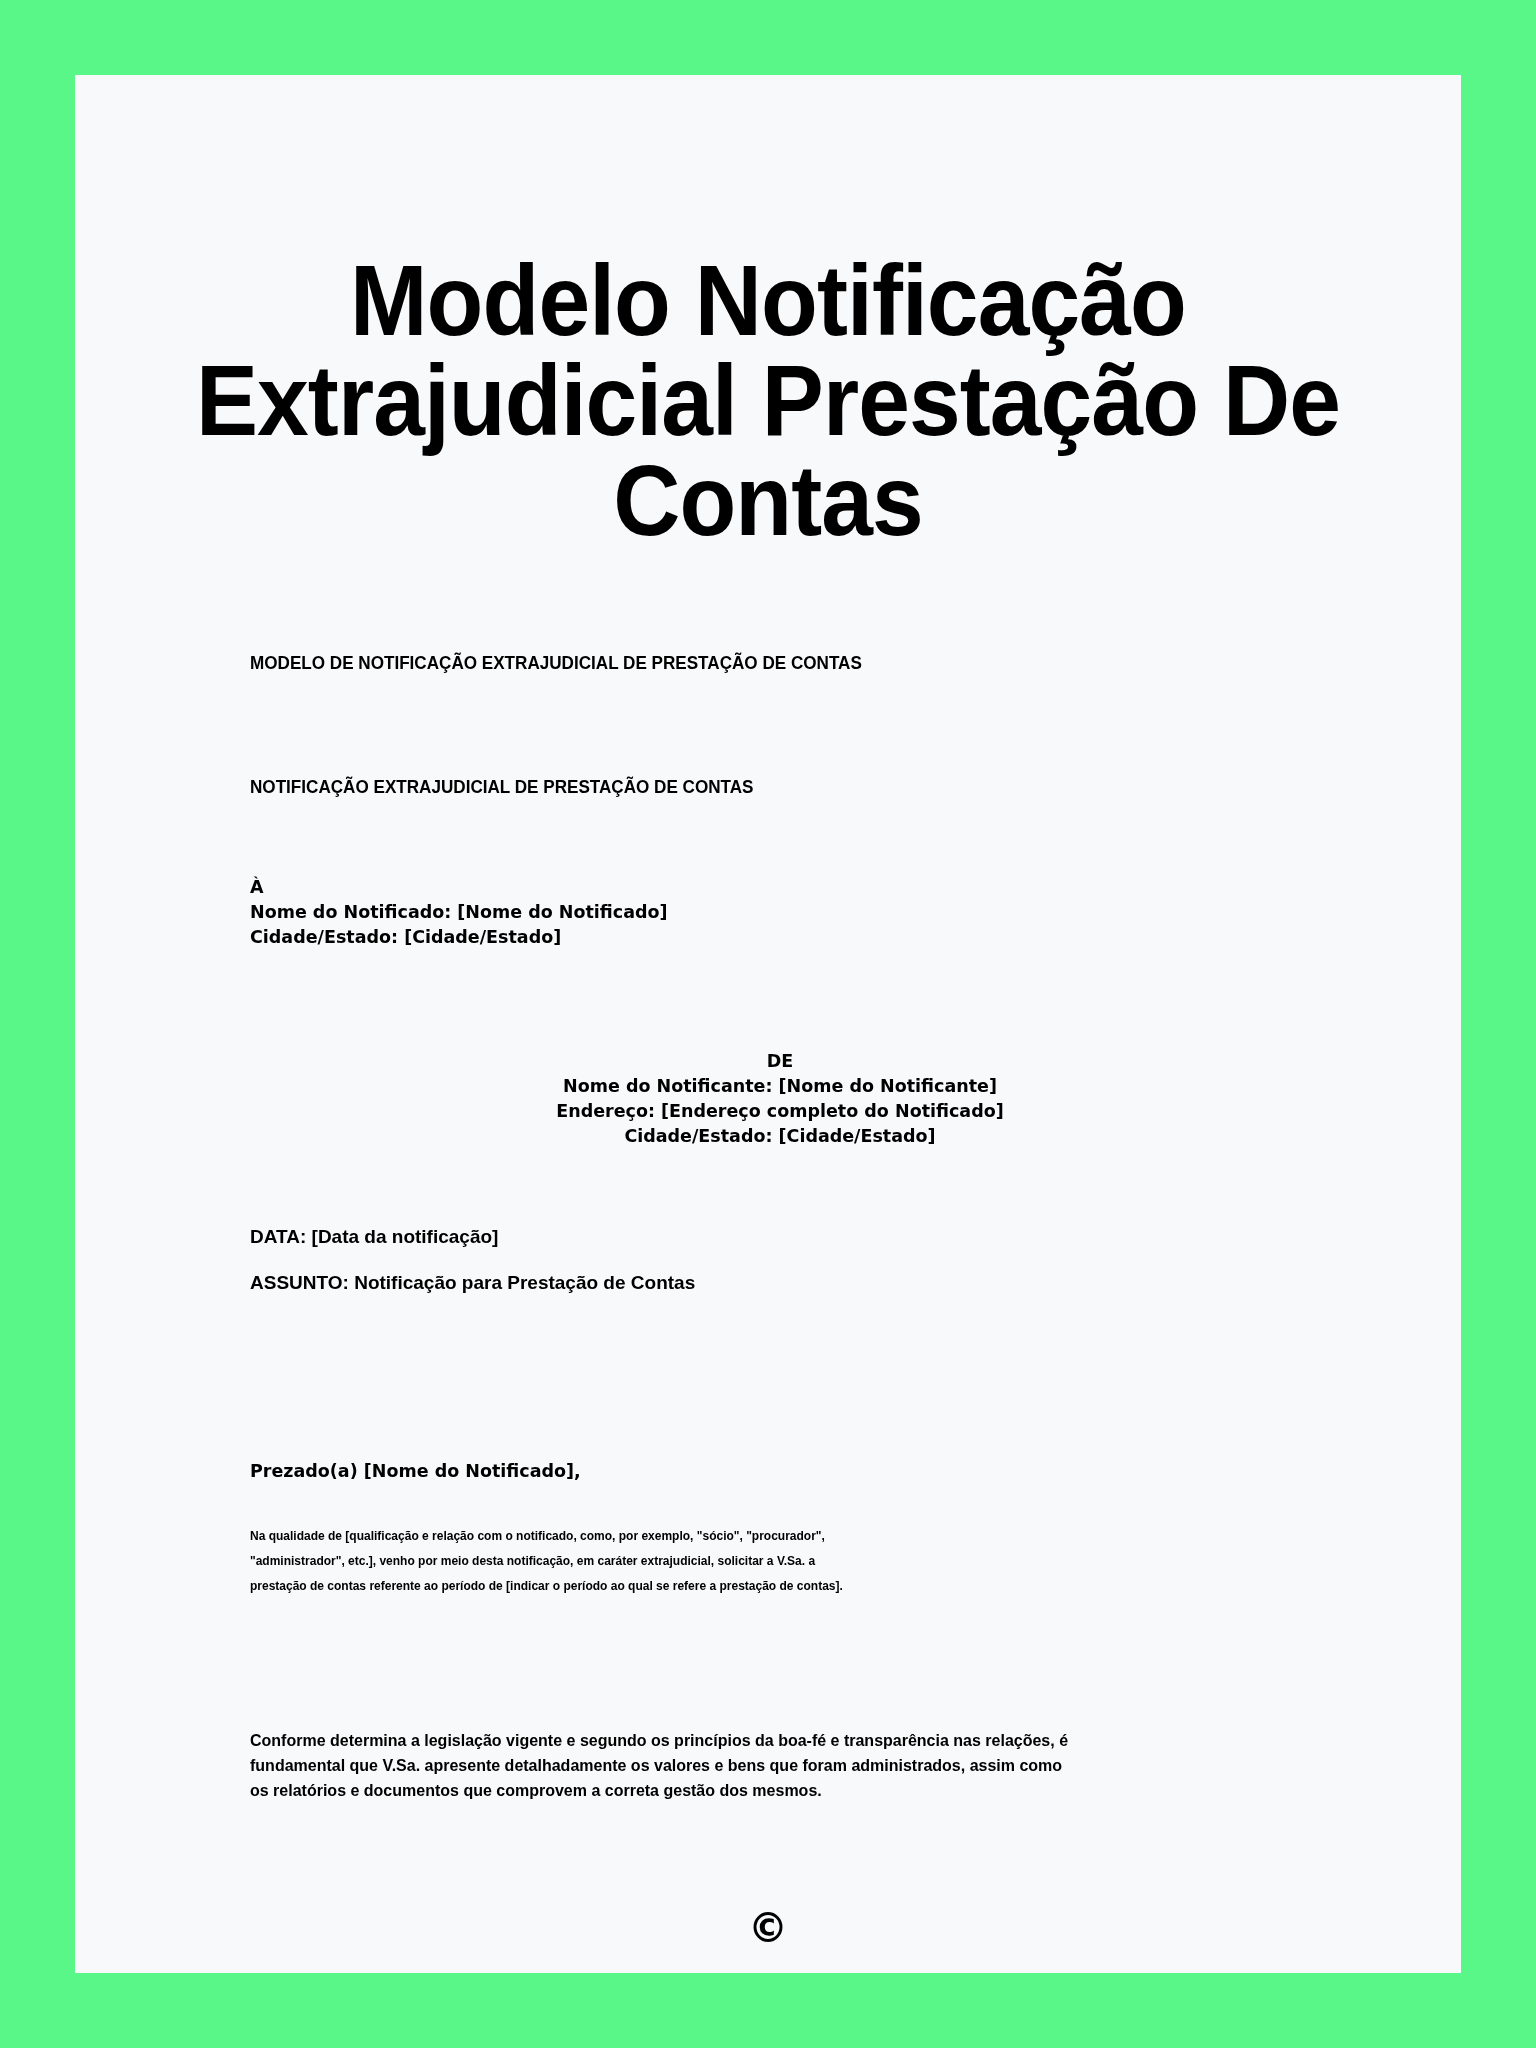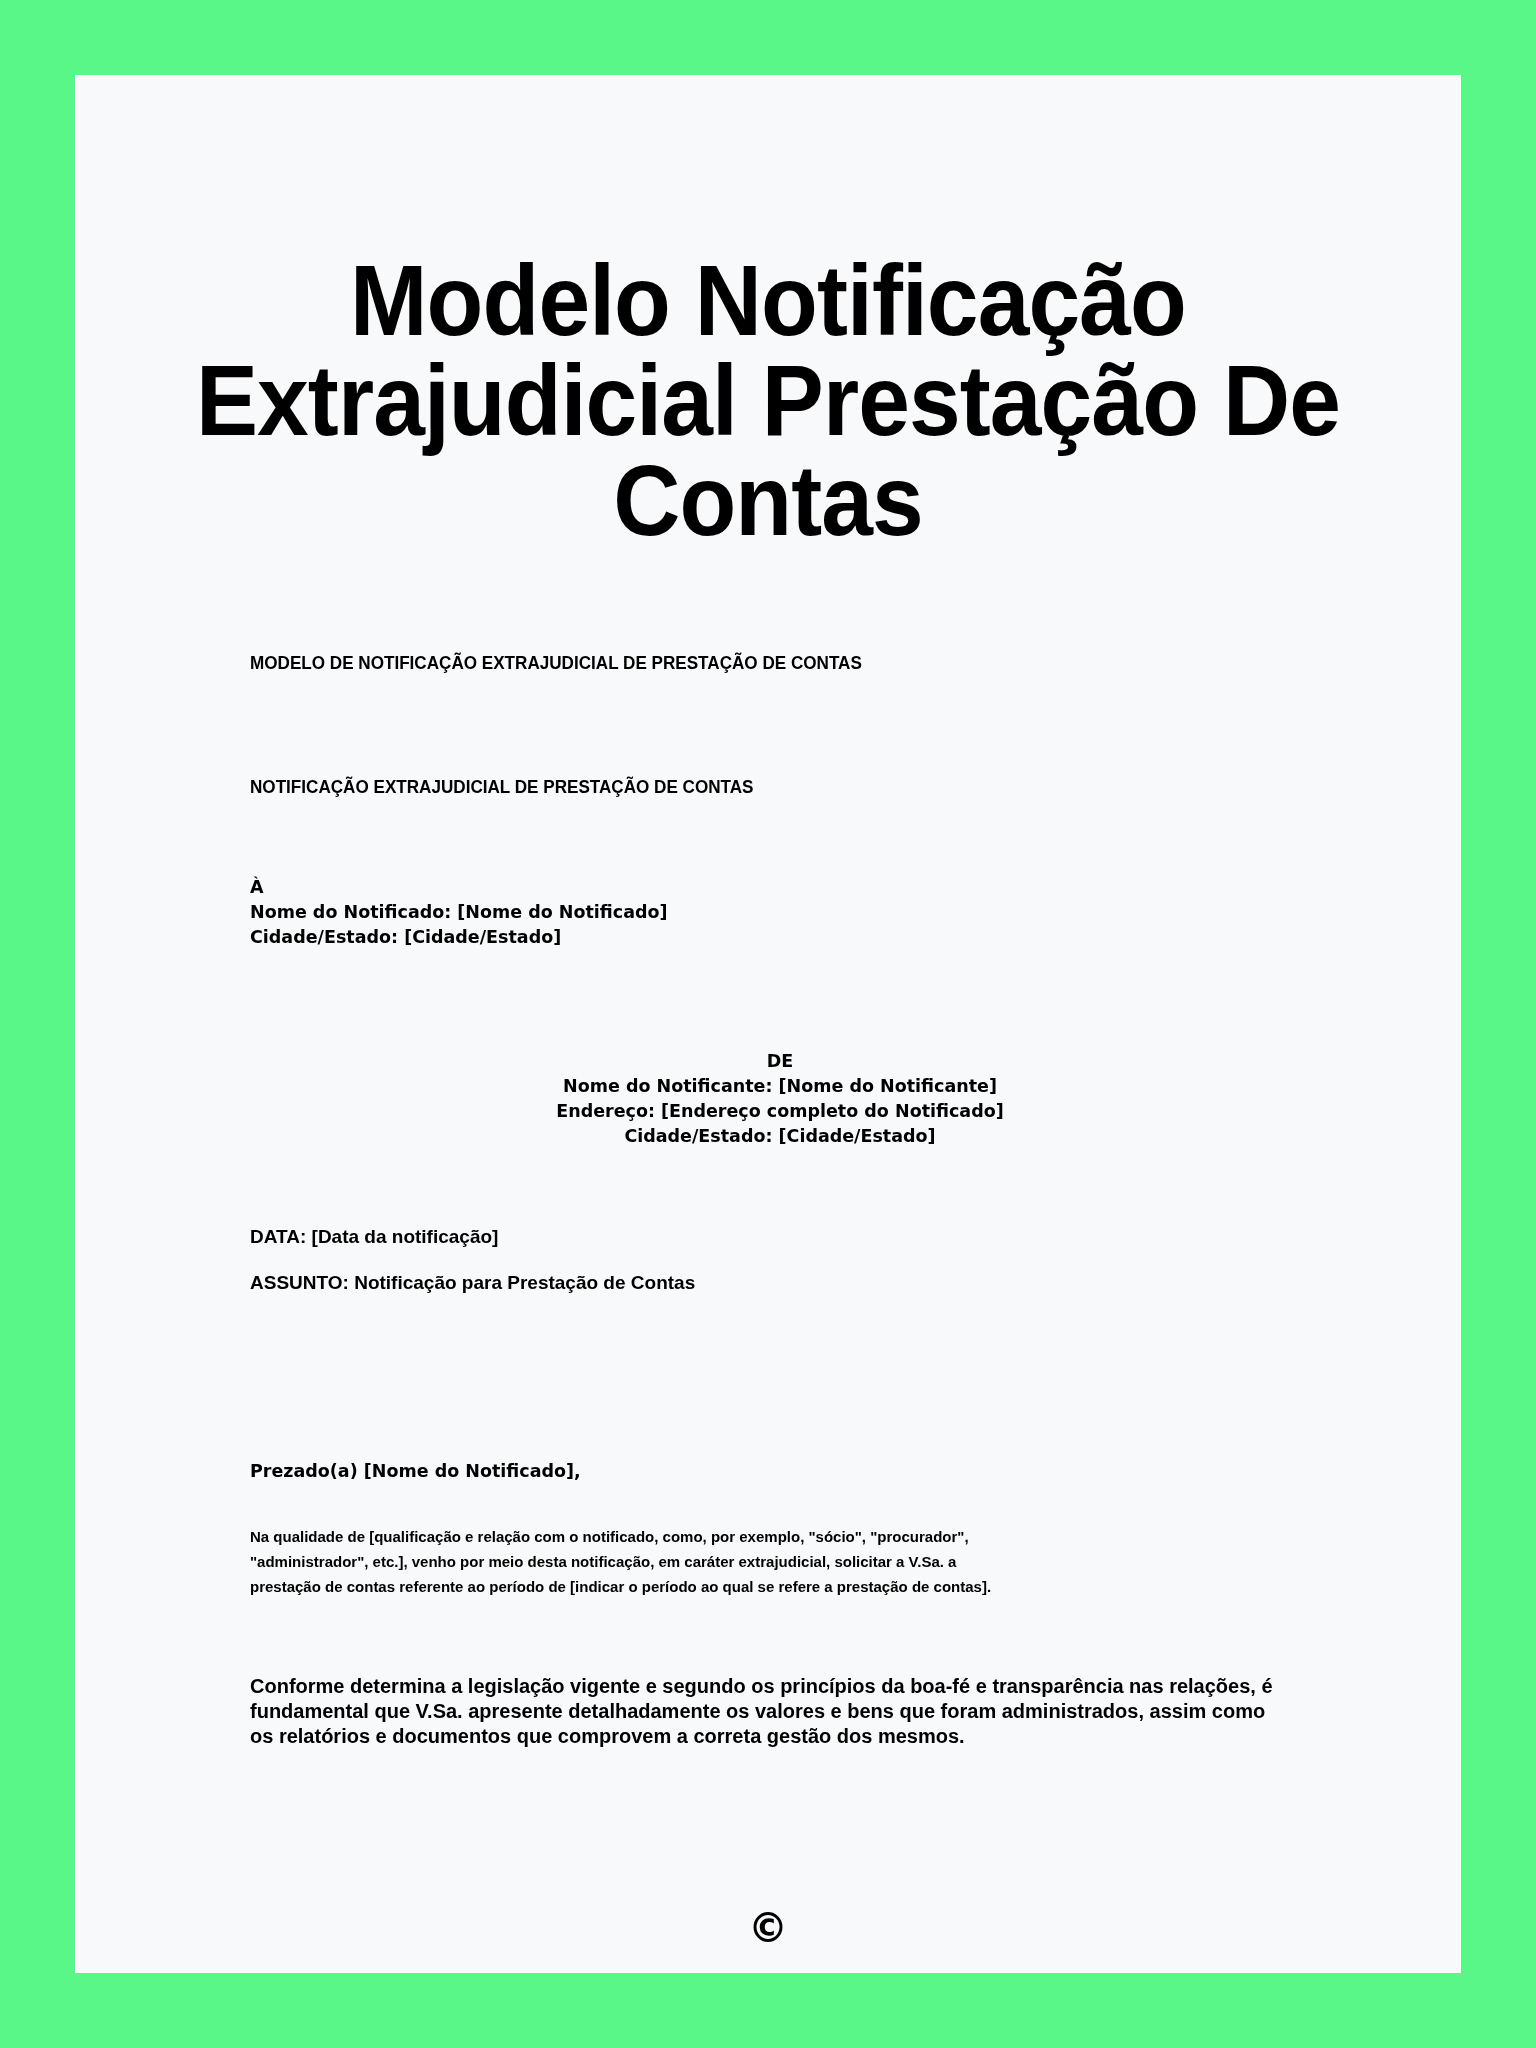--- a/index.html
+++ b/index.html
@@ -114,25 +114,25 @@
 </div>
 
 <div class="body-text" style="top:1270px;">
   <span class="line">ASSUNTO: Notificação para Prestação de Contas</span>
 </div>
 
 <div class="body-text wide" style="top:1424px;margin-top:35px;">
   <span class="line">Prezado(a) [Nome do Notificado],</span>
 </div>
 
-<div class="body-text" style="top:1524px; font-size:15px;">
+<div class="body-text" style="top:1524px; font-size:12px;">
   <span class="line">Na qualidade de [qualificação e relação com o notificado, como, por exemplo, "sócio", "procurador",</span>
   <span class="line">"administrador", etc.], venho por meio desta notificação, em caráter extrajudicial, solicitar a V.Sa. a</span>
   <span class="line">prestação de contas referente ao período de [indicar o período ao qual se refere a prestação de contas].</span>
 </div>
 
-<div class="body-text" style="top:1674px; font-size:20px;">
+<div class="body-text" style="top:1728px; font-size:16px;">
   <span class="line">Conforme determina a legislação vigente e segundo os princípios da boa-fé e transparência nas relações, é</span>
   <span class="line">fundamental que V.Sa. apresente detalhadamente os valores e bens que foram administrados, assim como</span>
   <span class="line">os relatórios e documentos que comprovem a correta gestão dos mesmos.</span>
 </div>
 
 <div class="copyright">©</div>
 
 </body></html>

